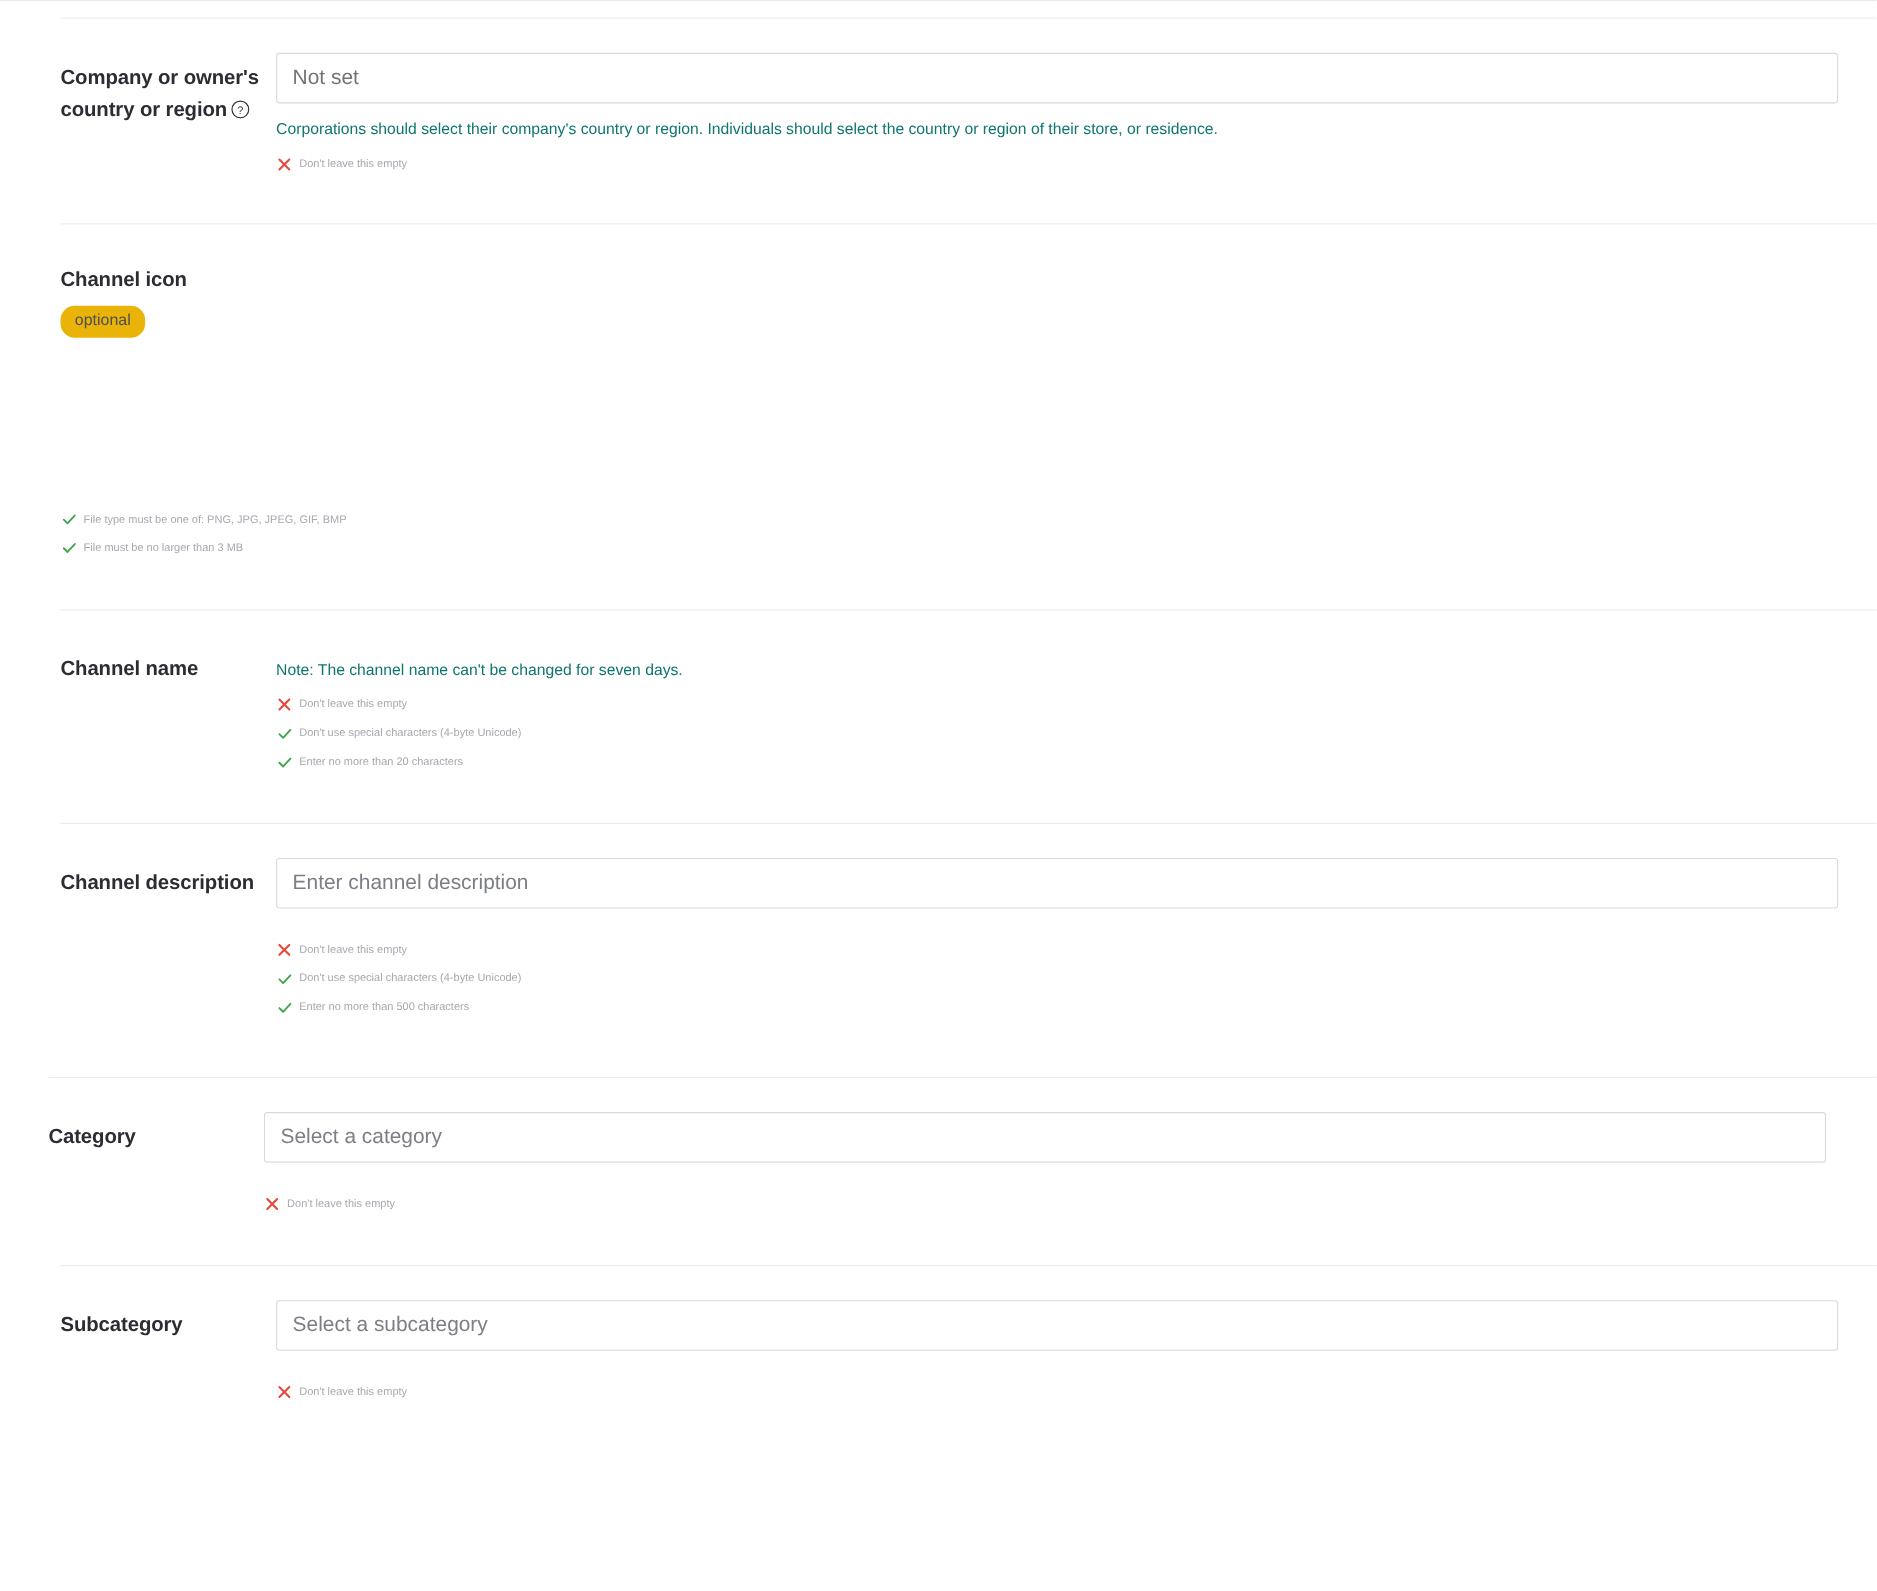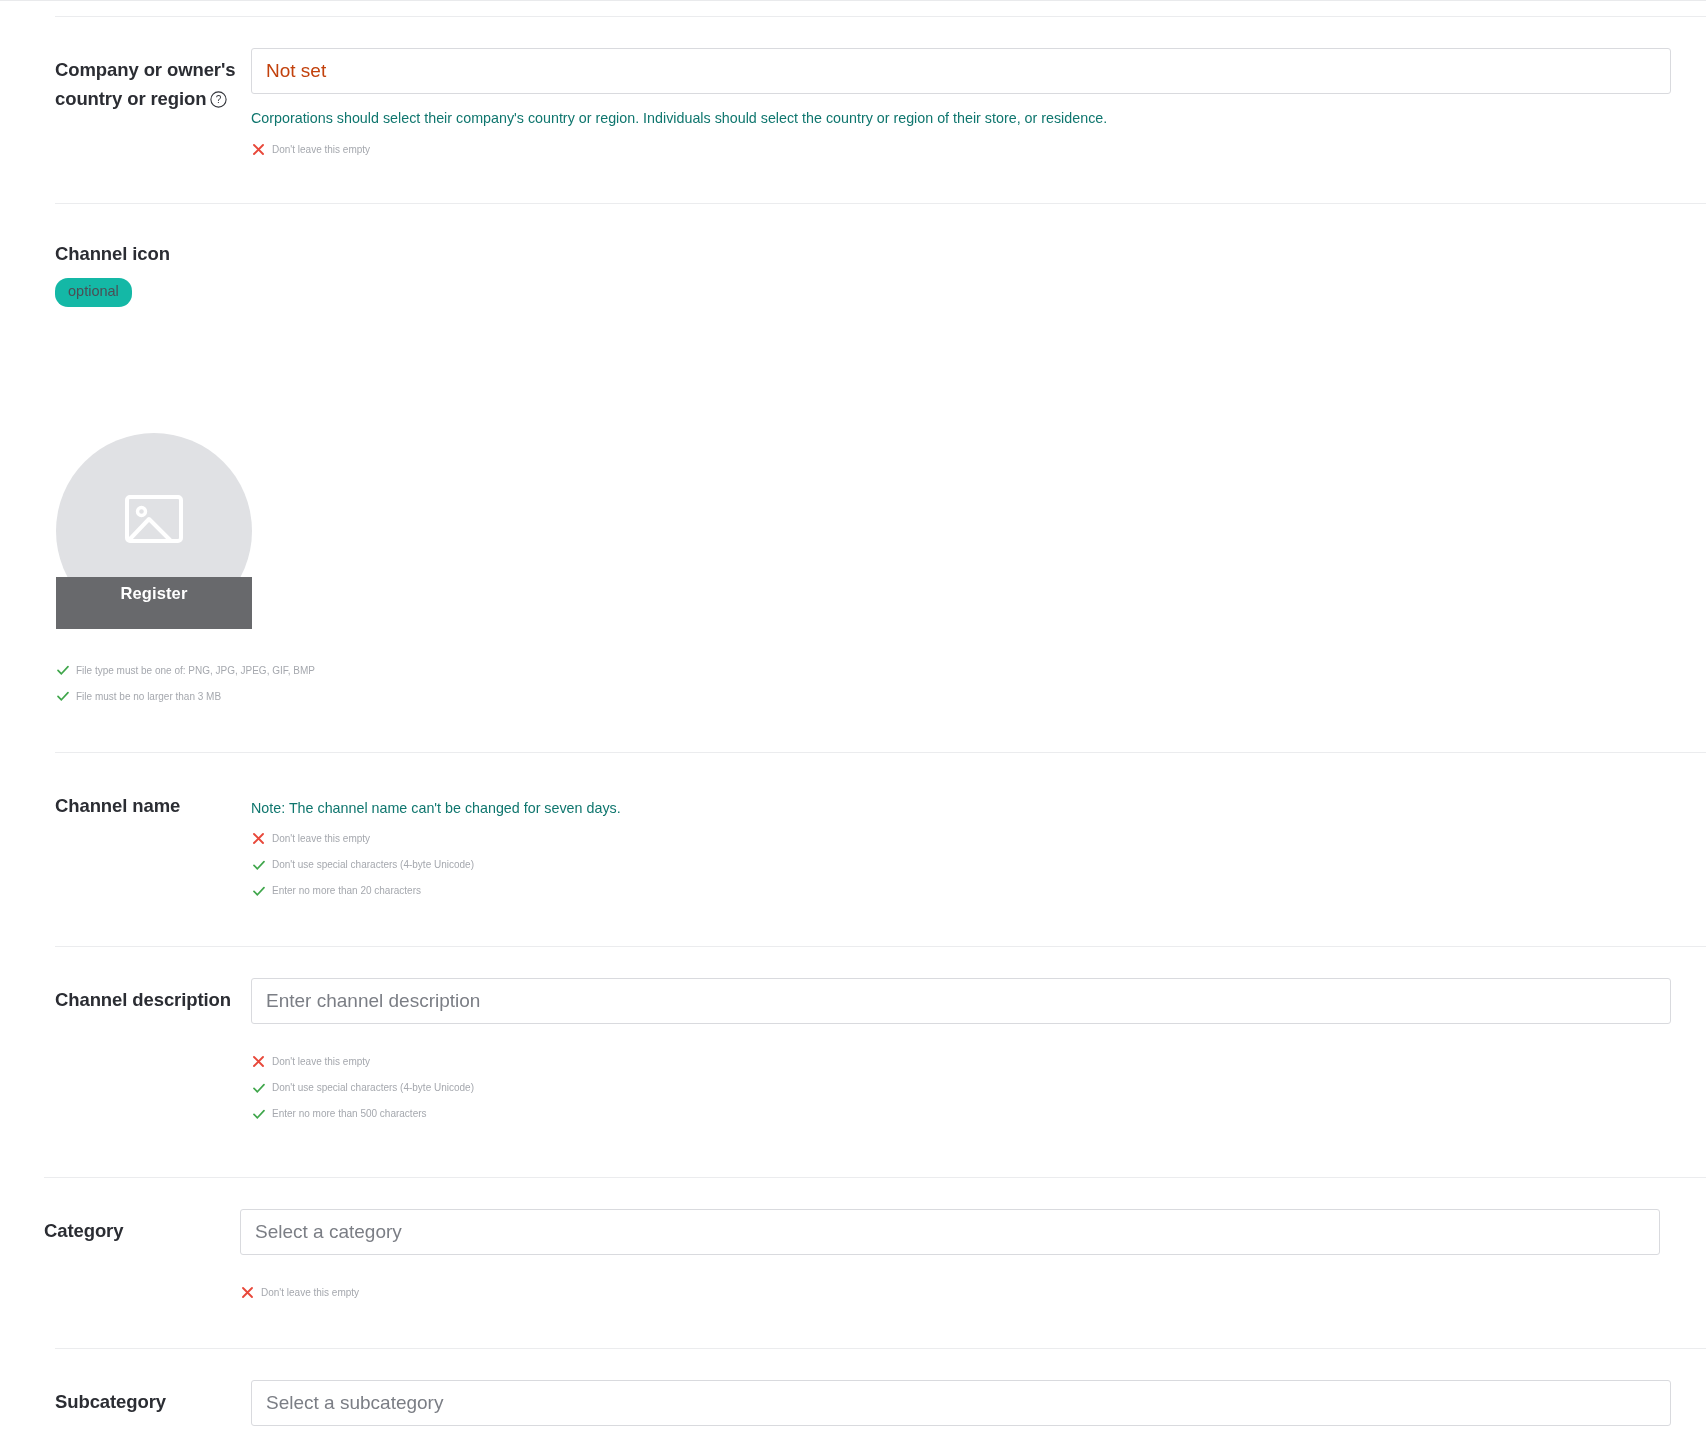--- a/index.html
+++ b/index.html
@@ -63,21 +63,21 @@
   .help-icon {
     display: inline-block;
     vertical-align: -3px;
     margin-left: 4px;
   }
   .help-icon svg { display: block; }
 
   .optional-badge {
     display: inline-block;
     margin-top: 10px;
-    background: #14b8a6;
+    background: #eab308;
     color: #4b4e55;
     font-size: 14.5px;
     font-weight: normal;
     border-radius: 13px;
     padding: 5px 13px 6px 13px;
     line-height: 1.2;
   }
 
   .field-col {
     flex: 1 1 auto;
@@ -94,21 +94,21 @@
     display: flex;
     align-items: center;
     padding: 0 14px;
     box-sizing: border-box;
     font-size: 19px;
     color: #53565c;
     width: 1420px;
     max-width: none;
   }
   .control.placeholder-style { color: #7b7e85; }
-  .control.value-style { color: #c2410c; }
+  .control.value-style { color: #737373; }
 
   .helper-text {
     font-size: 14.3px;
     color: #0f766e;
     margin-top: 15px;
     line-height: 1.3;
     white-space: nowrap;
   }
 
   .validation-list {
@@ -214,34 +214,20 @@
         </div>
       </div>
     </div>
 
     <div class="row" style="padding-top:31px;flex-direction:column;">
       <div class="label-col" style="padding-top:5px;">
         <div class="field-label">Channel icon</div>
         <div class="optional-badge">optional</div>
       </div>
       <div class="field-col" style="padding-bottom:48px;">
-        <div class="avatar-wrap">
-          <div class="avatar-circle">
-            <span class="avatar-ph-icon">
-              <svg width="62" height="62" viewBox="0 0 62 62">
-                <rect x="4" y="8" width="54" height="44" rx="3" fill="none" stroke="#ffffff" stroke-width="4"></rect>
-                <circle cx="18.5" cy="22.5" r="4" fill="none" stroke="#ffffff" stroke-width="3.4"></circle>
-                <path d="M7 50 L26 30 L47 51" fill="none" stroke="#ffffff" stroke-width="4" stroke-linejoin="round" stroke-linecap="round"></path>
-              </svg>
-            </span>
-          </div>
-          <div class="register-strip">
-            <span>Register</span>
-          </div>
-        </div>
         <div class="validation-list icon-validation">
           <div class="validation-item">
             <span class="v-icon">
                 <svg width="14" height="14" viewBox="0 0 14 14">
                   <path d="M2 7.4 L5.4 10.8 L12 3.6" fill="none" stroke="#3fa64b" stroke-width="1.7" stroke-linecap="round" stroke-linejoin="round"></path>
                 </svg>
               </span>
             <span>File type must be one of: PNG, JPG, JPEG, GIF, BMP</span>
           </div>
           <div class="validation-item">

